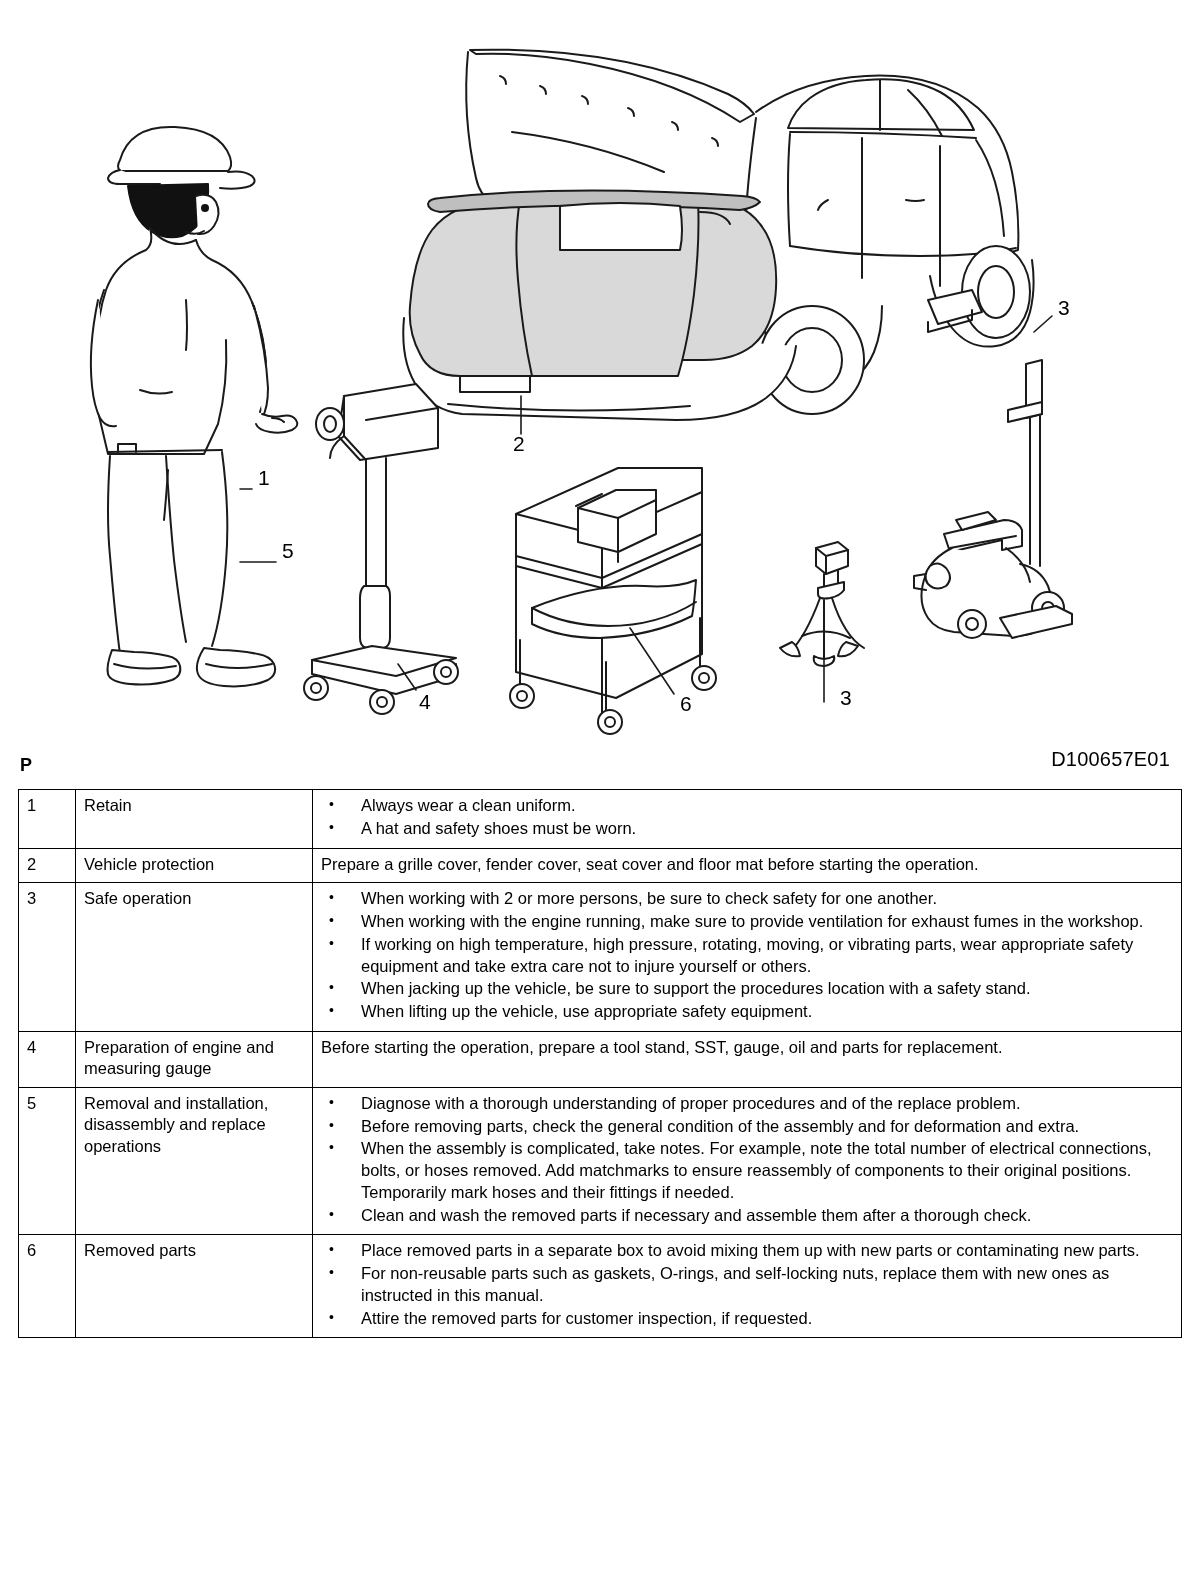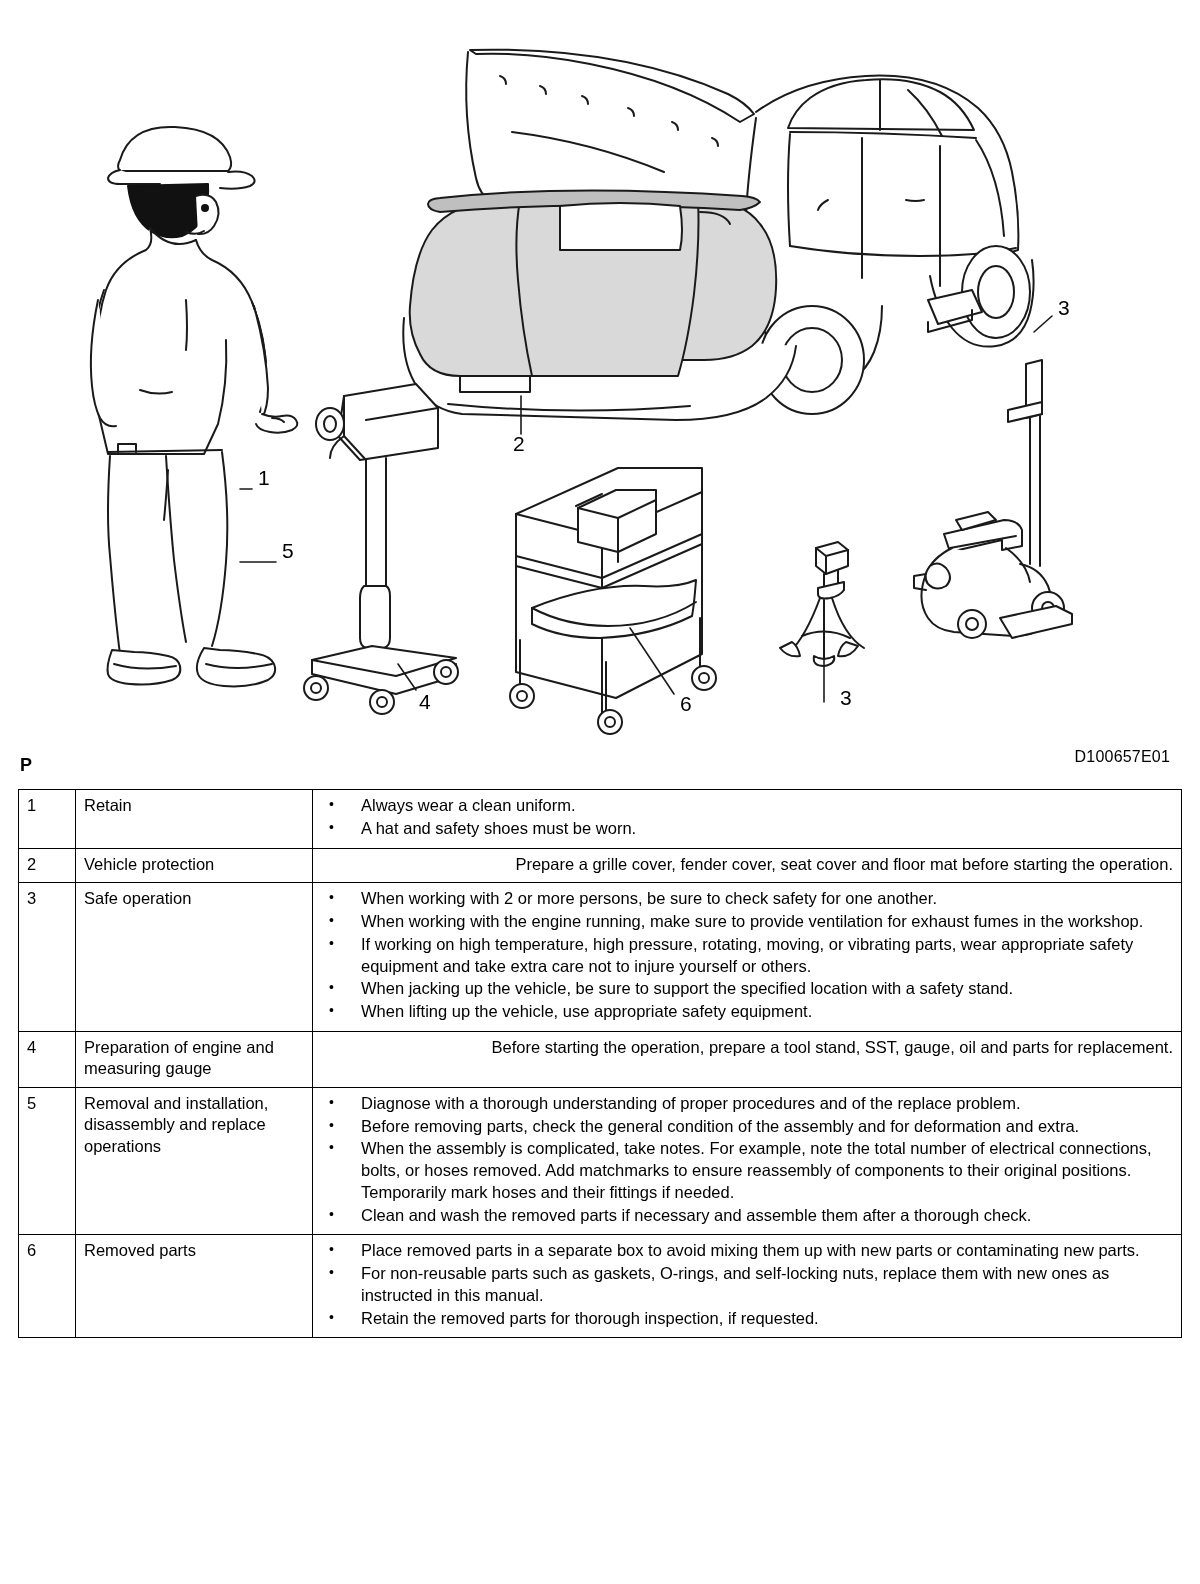--- a/index.html
+++ b/index.html
@@ -36,21 +36,21 @@
     font-family: "Liberation Sans", sans-serif;
     font-size: 21px;
     color: #000;
   }
 
   .fig-code {
     position: absolute;
     right: 30px;
     top: 748px;
     font-family: "Liberation Sans", sans-serif;
-    font-size: 16px;
+    font-size: 20px;
     letter-spacing: 0.2px;
     color: #000;
   }
   .p-mark {
     position: absolute;
     left: 20px;
     top: 755px;
     font-family: "Liberation Sans", sans-serif;
     font-size: 18px;
     font-weight: bold;
@@ -94,21 +94,20 @@
   ul.bullets li:before {
     content: "\2022";
     position: absolute;
     left: 8px;
     top: 0;
     font-size: 14px;
   }
   p.plain {
     margin: 0;
     line-height: 1.32;
-    text-align: right;
   }
 </style>
 </head>
 <body>
 
 <div class="page">
 
   <div class="illustration">
     <svg width="1200" height="770" viewBox="0 0 1200 770" xmlns="http://www.w3.org/2000/svg">
       <g fill="none" stroke="#1a1a1a" stroke-width="2" stroke-linejoin="round" stroke-linecap="round">
@@ -328,21 +327,21 @@
         </tr>
 
         <tr>
           <td class="col-num">3</td>
           <td class="col-title">Safe operation</td>
           <td class="col-desc">
             <ul class="bullets">
               <li>When working with 2 or more persons, be sure to check safety for one another.</li>
               <li>When working with the engine running, make sure to provide ventilation for exhaust fumes in the workshop.</li>
               <li>If working on high temperature, high pressure, rotating, moving, or vibrating parts, wear appropriate safety equipment and take extra care not to injure yourself or others.</li>
-              <li>When jacking up the vehicle, be sure to support the specified location with a safety stand.</li>
+              <li>When jacking up the vehicle, be sure to support the procedures location with a safety stand.</li>
               <li>When lifting up the vehicle, use appropriate safety equipment.</li>
             </ul>
           </td>
         </tr>
 
         <tr>
           <td class="col-num">4</td>
           <td class="col-title">Preparation of engine and measuring gauge</td>
           <td class="col-desc">
             <p class="plain">Before starting the operation, prepare a tool stand, SST, gauge, oil and parts for replacement.</p>
@@ -362,21 +361,21 @@
           </td>
         </tr>
 
         <tr>
           <td class="col-num">6</td>
           <td class="col-title">Removed parts</td>
           <td class="col-desc">
             <ul class="bullets">
               <li>Place removed parts in a separate box to avoid mixing them up with new parts or contaminating new parts.</li>
               <li>For non-reusable parts such as gaskets, O-rings, and self-locking nuts, replace them with new ones as instructed in this manual.</li>
-              <li>Retain the removed parts for thorough inspection, if requested.</li>
+              <li>Attire the removed parts for customer inspection, if requested.</li>
             </ul>
           </td>
         </tr>
       </tbody>
     </table>
   </div>
 
 </div>
 
 </body></html>

